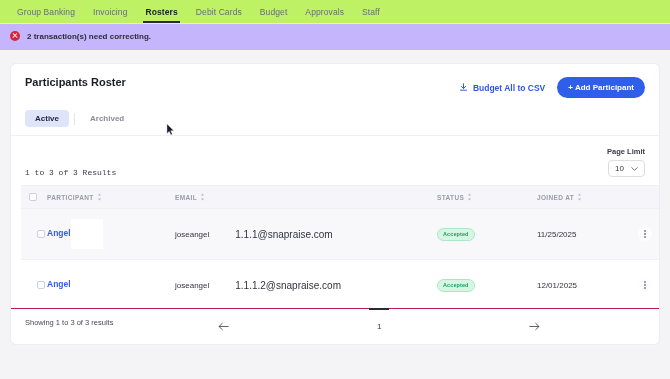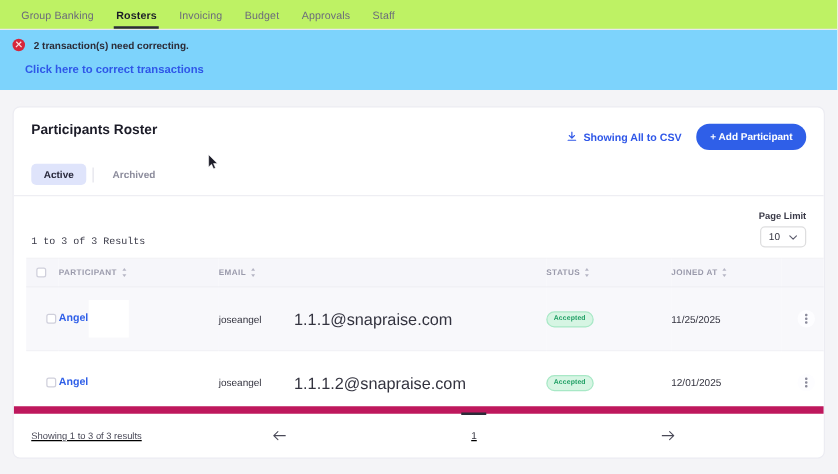--- a/index.html
+++ b/index.html
@@ -32,21 +32,21 @@
   .navitem.active { color: #1c1c28; font-weight: bold; }
   .navitem.active::after {
     content: "";
     position: absolute;
     left: 7px; right: 7px; bottom: 0;
     height: 2px; background: #2b2b38;
   }
 
   
   .alert {
-    background: #7dd3fc;
+    background: #c4b5fd;
     padding: 7px 10px 9px 10px;
   }
   .alert-line { display: flex; align-items: center; gap: 7px; }
   .alert-icon {
     width: 10px; height: 10px; border-radius: 50%;
     background: #d6263b; flex: 0 0 auto;
     position: relative;
   }
   .alert-icon::before, .alert-icon::after {
     content: ""; position: absolute;
@@ -148,21 +148,21 @@
   .cell { padding: 10px 0; }
   .cell-cb { padding-left: 8px; }
   .pname { color: #2f5fe8; font-weight: bold; font-size: 8.5px; cursor: pointer; }
 
   .mail-line {
     display: flex; align-items: center; gap: 0;
     padding: 10px 0;
   }
   .mail-a { font-size: 8px; color: #33333f; }
   .mail-gap { width: 26px; flex: 0 0 auto; }
-  .mail-b { font-size: 13px; color: #33333f; }
+  .mail-b { font-size: 10px; color: #33333f; }
 
   
   .redact { background: #ffffff; display: inline-block; }
   .redact-name { width: 32px; height: 30px; vertical-align: middle; }
 
   .badge {
     display: inline-block; font-size: 5.5px; font-weight: bold;
     padding: 2.5px 5px; border-radius: 7px; white-space: nowrap;
     letter-spacing: .1px;
   }
@@ -170,24 +170,23 @@
 
   .kebab {
     width: 14px; height: 14px; border-radius: 50%;
     display: flex; flex-direction: column; align-items: center; justify-content: center;
     gap: 1.5px; margin: 0 auto; cursor: pointer; background: #fdfdff;
   }
   .kebab i { width: 1.6px; height: 1.6px; border-radius: 50%; background: #8a8a9b; display: block; }
 
   
   .foot {
-    display: flex; align-items: center;
+    display: flex; align-items: flex-start;
     padding: 9px 14px 10px 14px;
-    border-top: 6px solid #be185d;
-    text-decoration: underline;
+    border-top: 1px solid #be185d;
   }
   .foot-text { font-size: 7.5px; color: #4a4a58; flex: 0 0 auto; }
   .pager { flex: 1; display: flex; align-items: center; justify-content: center; gap: 0; }
   .arrow { width: 11px; height: 9px; display: block; cursor: pointer; }
   .pg-prev { margin-right: 140px; }
   .pg-num {
     font-size: 8px; color: #33333f; cursor: pointer;
     padding: 4px 8px 3px 8px; position: relative;
   }
   .pg-num.active::before {
@@ -199,56 +198,58 @@
   
   .cursor { position: absolute; left: 166px; top: 123px; width: 9px; height: 13px; }
 </style>
 </head>
 <body>
 
 <div class="topnav">
   <div class="navitem">
       <span>Group Banking</span>
     </div>
+  <div class="navitem">
+      <span>Invoicing</span>
+    </div>
   <div class="navitem active">
       <span>Rosters</span>
     </div>
   <div class="navitem">
-      <span>Invoicing</span>
+      <span>Debit Cards</span>
     </div>
   <div class="navitem">
       <span>Budget</span>
     </div>
   <div class="navitem">
       <span>Approvals</span>
     </div>
   <div class="navitem">
       <span>Staff</span>
     </div>
 </div>
 
 <div class="alert">
   <div class="alert-line">
     <span class="alert-icon"></span>
     <span class="alert-text">2 transaction(s) need correcting.</span>
   </div>
-  <a class="alert-link">Click here to correct transactions</a>
 </div>
 
 <div class="card">
 
   <div class="card-head">
     <div class="card-title">Participants Roster</div>
     <div class="head-actions">
       <div class="csv-btn">
         <svg class="dl-icon" viewBox="0 0 12 12">
           <path d="M6 1 L6 7 M3.3 4.6 L6 7.4 L8.7 4.6" stroke="#2f57e8" stroke-width="1.3" fill="none" stroke-linecap="round" stroke-linejoin="round"></path>
           <path d="M2 9.6 L10 9.6" stroke="#2f57e8" stroke-width="1.3" stroke-linecap="round"></path>
         </svg>
-        <span>Showing All to CSV</span>
+        <span>Budget All to CSV</span>
       </div>
       <button class="add-btn">+ Add Participant</button>
     </div>
   </div>
 
   <div class="seg-wrap">
     <div class="seg">
       <div class="seg-btn active">Active</div>
       <span class="seg-div"></span>
       <div class="seg-btn">Archived</div>

